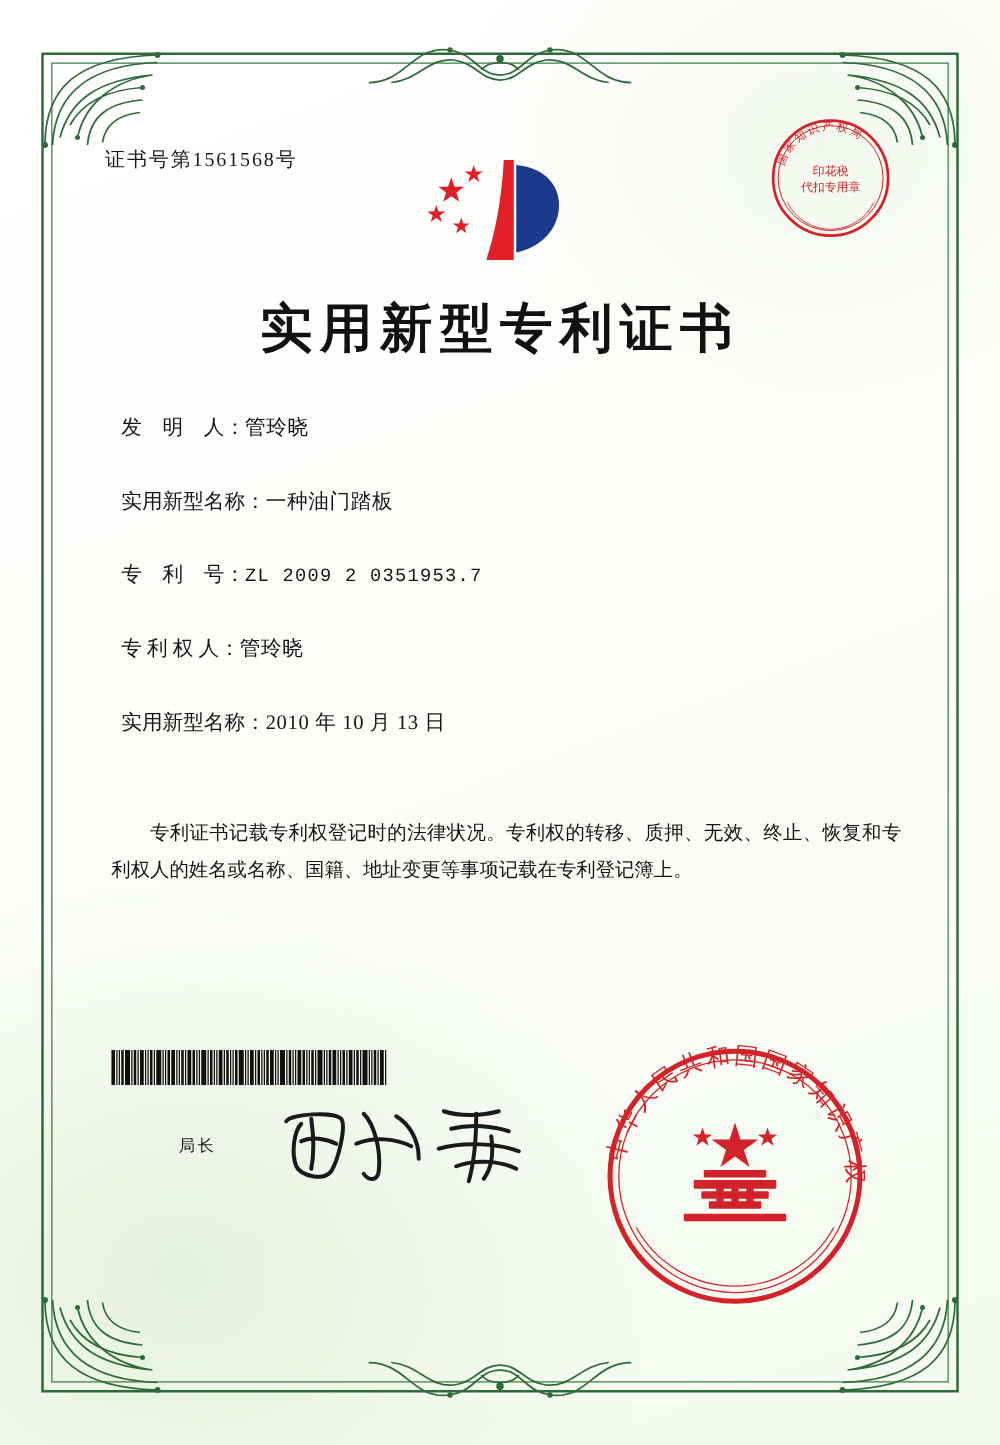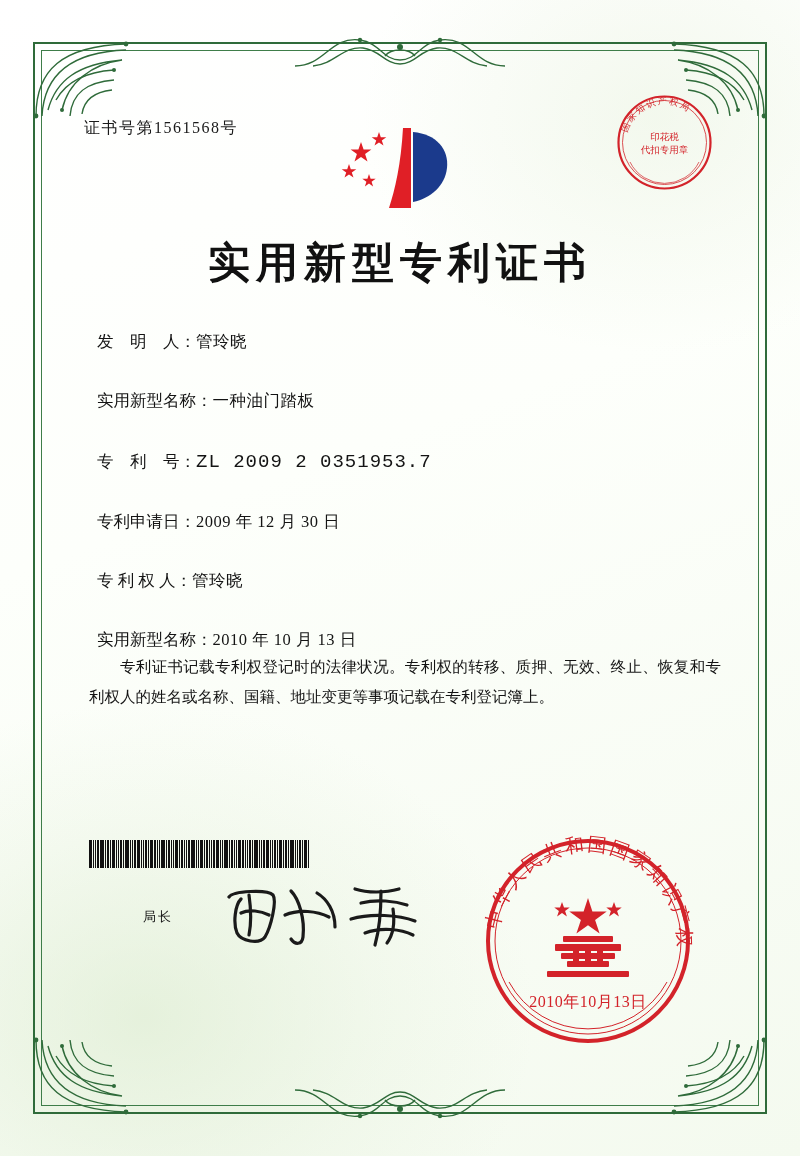--- a/index.html
+++ b/index.html
@@ -134,21 +134,21 @@
     font-size: 16.5px;
     line-height: 1.5;
     margin-bottom: 34px;
     color: #141414;
     white-space: nowrap;
   }
   .field .lbl { letter-spacing: 0px; }
   .field .val { letter-spacing: 0.5px; }
   .field.mono .val {
     font-family: "Liberation Mono", "DejaVu Sans Mono", monospace;
-    font-size: 19px;
+    font-size: 15px;
     letter-spacing: 1px;
   }
 
   .body-text {
     position: absolute;
     left: 14px;
     right: 4px;
     top: 562px;
     font-size: 15.5px;
     line-height: 1.95;
@@ -377,23 +377,20 @@
 
     <div class="fields">
       <div class="field">
         <span class="lbl">发　明　人：</span><span class="val">管玲晓</span>
       </div>
       <div class="field">
         <span class="lbl">实用新型名称：</span><span class="val">一种油门踏板</span>
       </div>
       <div class="field mono">
         <span class="lbl">专　利　号：</span><span class="val">ZL 2009 2 0351953.7</span>
-      </div>
-      <div class="field">
-        <span class="lbl">专利申请日：</span><span class="val">2009 年 12 月 30 日</span>
       </div>
       <div class="field">
         <span class="lbl">专 利 权 人：</span><span class="val">管玲晓</span>
       </div>
       <div class="field">
         <span class="lbl">实用新型名称：</span><span class="val">2010 年 10 月 13 日</span>
       </div>
     </div>
 
     <div class="body-text">
@@ -524,16 +521,15 @@
           <rect x="88" y="129" width="42" height="6" rx="1"></rect>
           <rect x="84" y="104" width="50" height="6" rx="1"></rect>
           <rect x="94" y="118" width="6" height="12"></rect>
           <rect x="106" y="118" width="6" height="12"></rect>
           <rect x="118" y="118" width="6" height="12"></rect>
           <rect x="68" y="139" width="82" height="6" rx="1"></rect>
         </g>
         <path d="M 30 150 A 90 90 0 0 0 188 150" fill="none" stroke="#d3232a" stroke-width="1"></path>
       </svg>
     </div>
-    <div class="stamp-date">2010年10月13日</div>
 
   </div>
 </div>
 
 </body></html>

